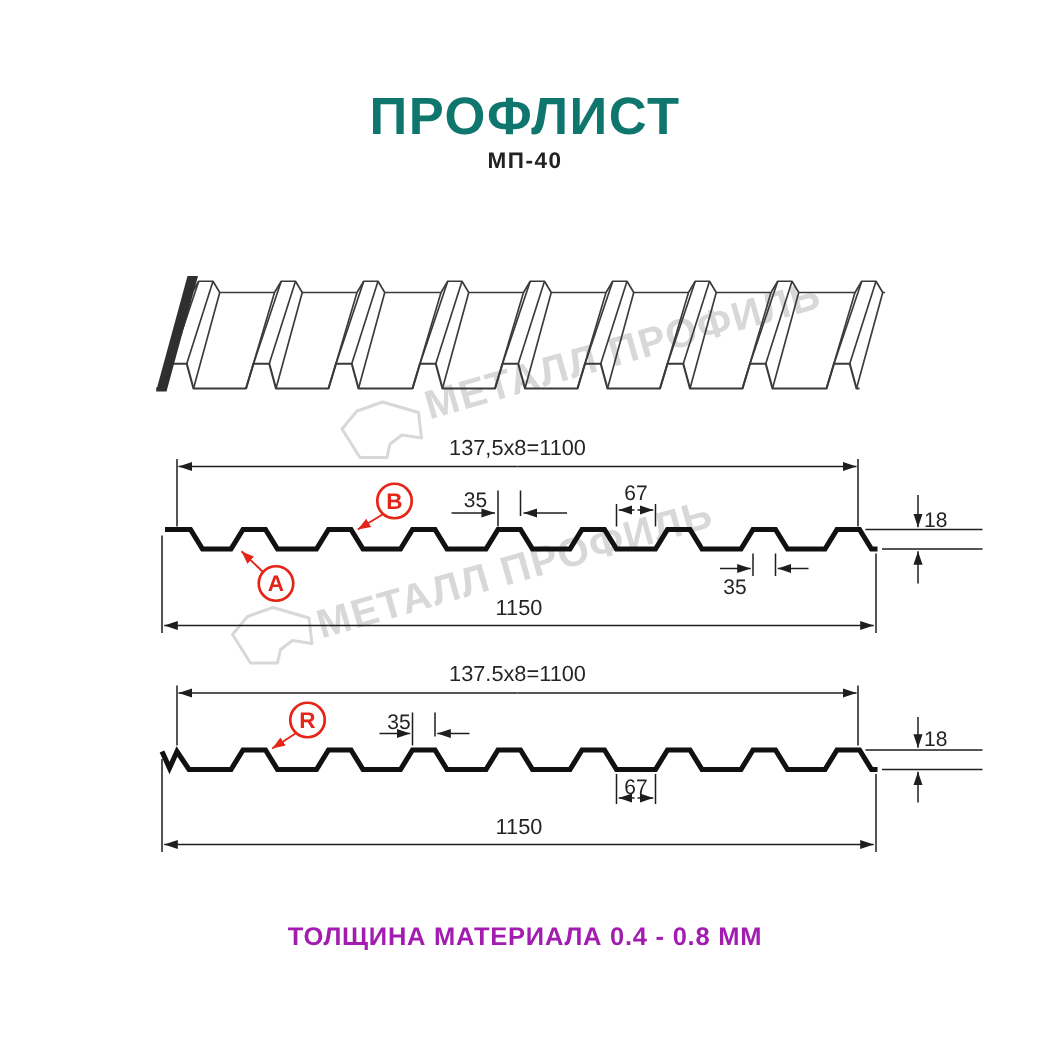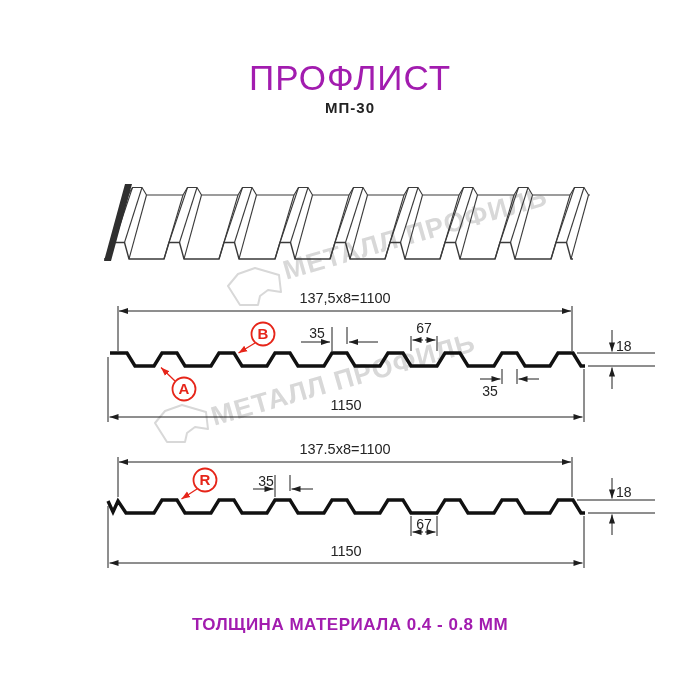--- a/index.html
+++ b/index.html
@@ -1,20 +1,20 @@
 <!DOCTYPE html>
 <html><head>
 <meta charset="utf-8">
 <style>
   html,body{margin:0;padding:0;}
   body{width:700px;height:700px;background:#ffffff;position:relative;overflow:hidden;
        font-family:"Liberation Sans","DejaVu Sans",sans-serif;}
   .stage{position:absolute;inset:0;width:700px;height:700px;}
   .page-title{position:absolute;left:0;top:58px;width:700px;text-align:center;
-      font-size:35px;font-weight:400;letter-spacing:1px;color:#a21caf;}
+      font-size:35px;font-weight:700;letter-spacing:1px;color:#0f766e;}
   .page-subtitle{position:absolute;left:0;top:99px;width:700px;text-align:center;
       font-size:15px;font-weight:700;letter-spacing:1px;color:#222;}
   .page-footer{position:absolute;left:0;top:615px;width:700px;text-align:center;
       font-size:17px;font-weight:700;letter-spacing:.5px;color:#a21caf;}
   .wm-text{position:absolute;color:#d8d8d8;font-weight:700;font-size:27px;letter-spacing:1px;
       white-space:nowrap;transform-origin:left center;user-select:none;}
   #wm1{left:284px;top:256px;transform:rotate(-16deg);}
   #wm2{left:212px;top:402px;transform:rotate(-16deg);}
   svg{position:absolute;inset:0;}
   svg text{font-family:"Liberation Sans","DejaVu Sans",sans-serif;fill:#242424;}
@@ -172,15 +172,15 @@
     </g>
 
     <g>
       <line x1="197" y1="489" x2="181.5" y2="499" stroke="#e62519" stroke-width="1.3" marker-end="url(#ar)"></line>
       <circle cx="205" cy="480" r="11.5" fill="none" stroke="#e62519" stroke-width="1.8"></circle>
       <text class="callout-letter" x="205" y="485" text-anchor="middle">R</text>
     </g>
   </svg>
 
   <div class="page-title">ПРОФЛИСТ</div>
-  <div class="page-subtitle">МП-30</div>
+  <div class="page-subtitle">МП-40</div>
   <div class="page-footer">ТОЛЩИНА МАТЕРИАЛА 0.4 - 0.8 ММ</div>
 </div>
 
 </body></html>

